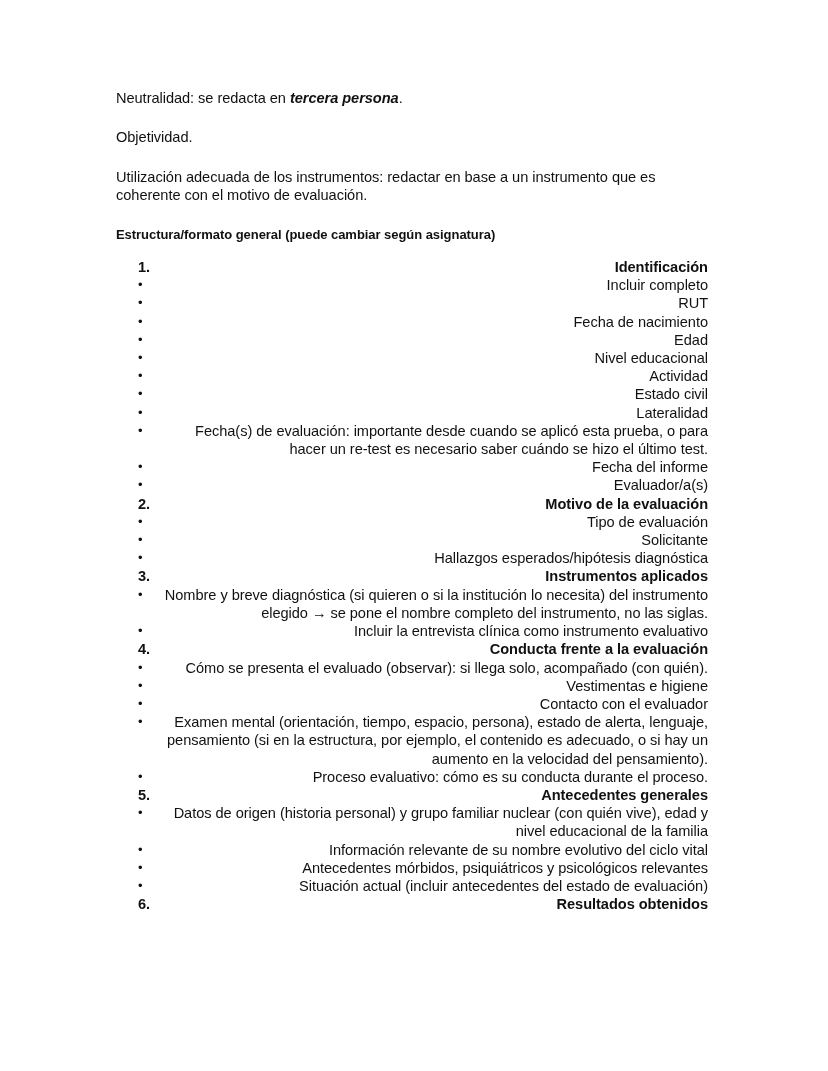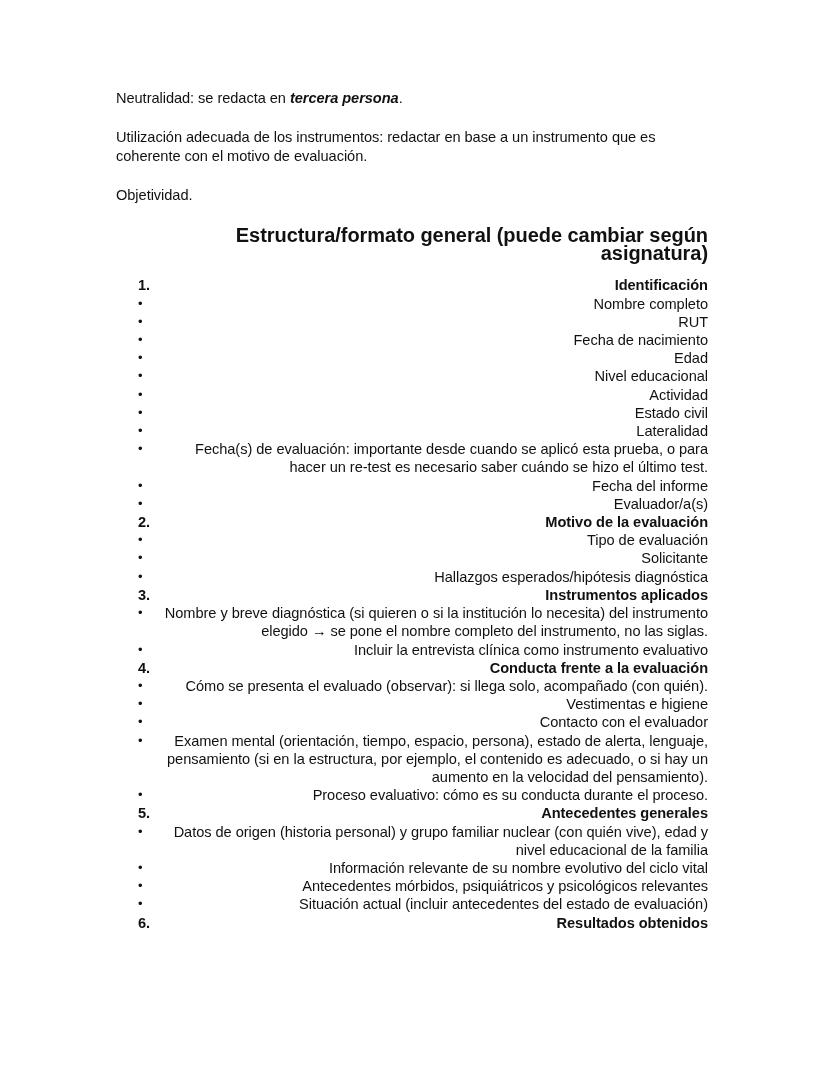--- a/index.html
+++ b/index.html
@@ -42,26 +42,25 @@
     letter-spacing: -0.05px;
   }
   .para:last-of-type { margin-bottom: 0; }
   .bolditalic {
     font-weight: bold;
     font-style: italic;
   }
 
   
   .section-heading {
-    font-size: 20px;
+    font-size: 13px;
     line-height: 18.4px;
     font-weight: bold;
-    margin: 0 0 14px 8px;
+    margin: 0 0 14px 0;
     letter-spacing: -0.05px;
-    text-align: right;
   }
 
   
   .outline {
     margin: 0;
     padding: 0;
     list-style: none;
   }
   .outline-item {
     position: relative;
@@ -96,36 +95,36 @@
   }
 </style>
 </head>
 <body>
 
 <div class="page">
   <div class="doc-body">
 
     <p class="para"><span>Neutralidad: se redacta en </span><span class="bolditalic">tercera persona</span><span>.</span></p>
 
+    <p class="para">Objetividad.</p>
+
     <p class="para">Utilización adecuada de los instrumentos: redactar en base a un instrumento que es coherente con el motivo de evaluación.</p>
-
-    <p class="para">Objetividad.</p>
 
 
 
     <p class="section-heading">Estructura/formato general (puede cambiar según asignatura)</p>
 
     <ul class="outline" id="outline-list">
         <li class="outline-item numbered">
           <span class="marker">1.</span>
           <span class="text">Identificación</span>
         </li>
         <li class="outline-item bulleted">
           <span class="marker">•</span>
-          <span class="text">Nombre completo</span>
+          <span class="text">Incluir completo</span>
         </li>
         <li class="outline-item bulleted">
           <span class="marker">•</span>
           <span class="text">RUT</span>
         </li>
         <li class="outline-item bulleted">
           <span class="marker">•</span>
           <span class="text">Fecha de nacimiento</span>
         </li>
         <li class="outline-item bulleted">

